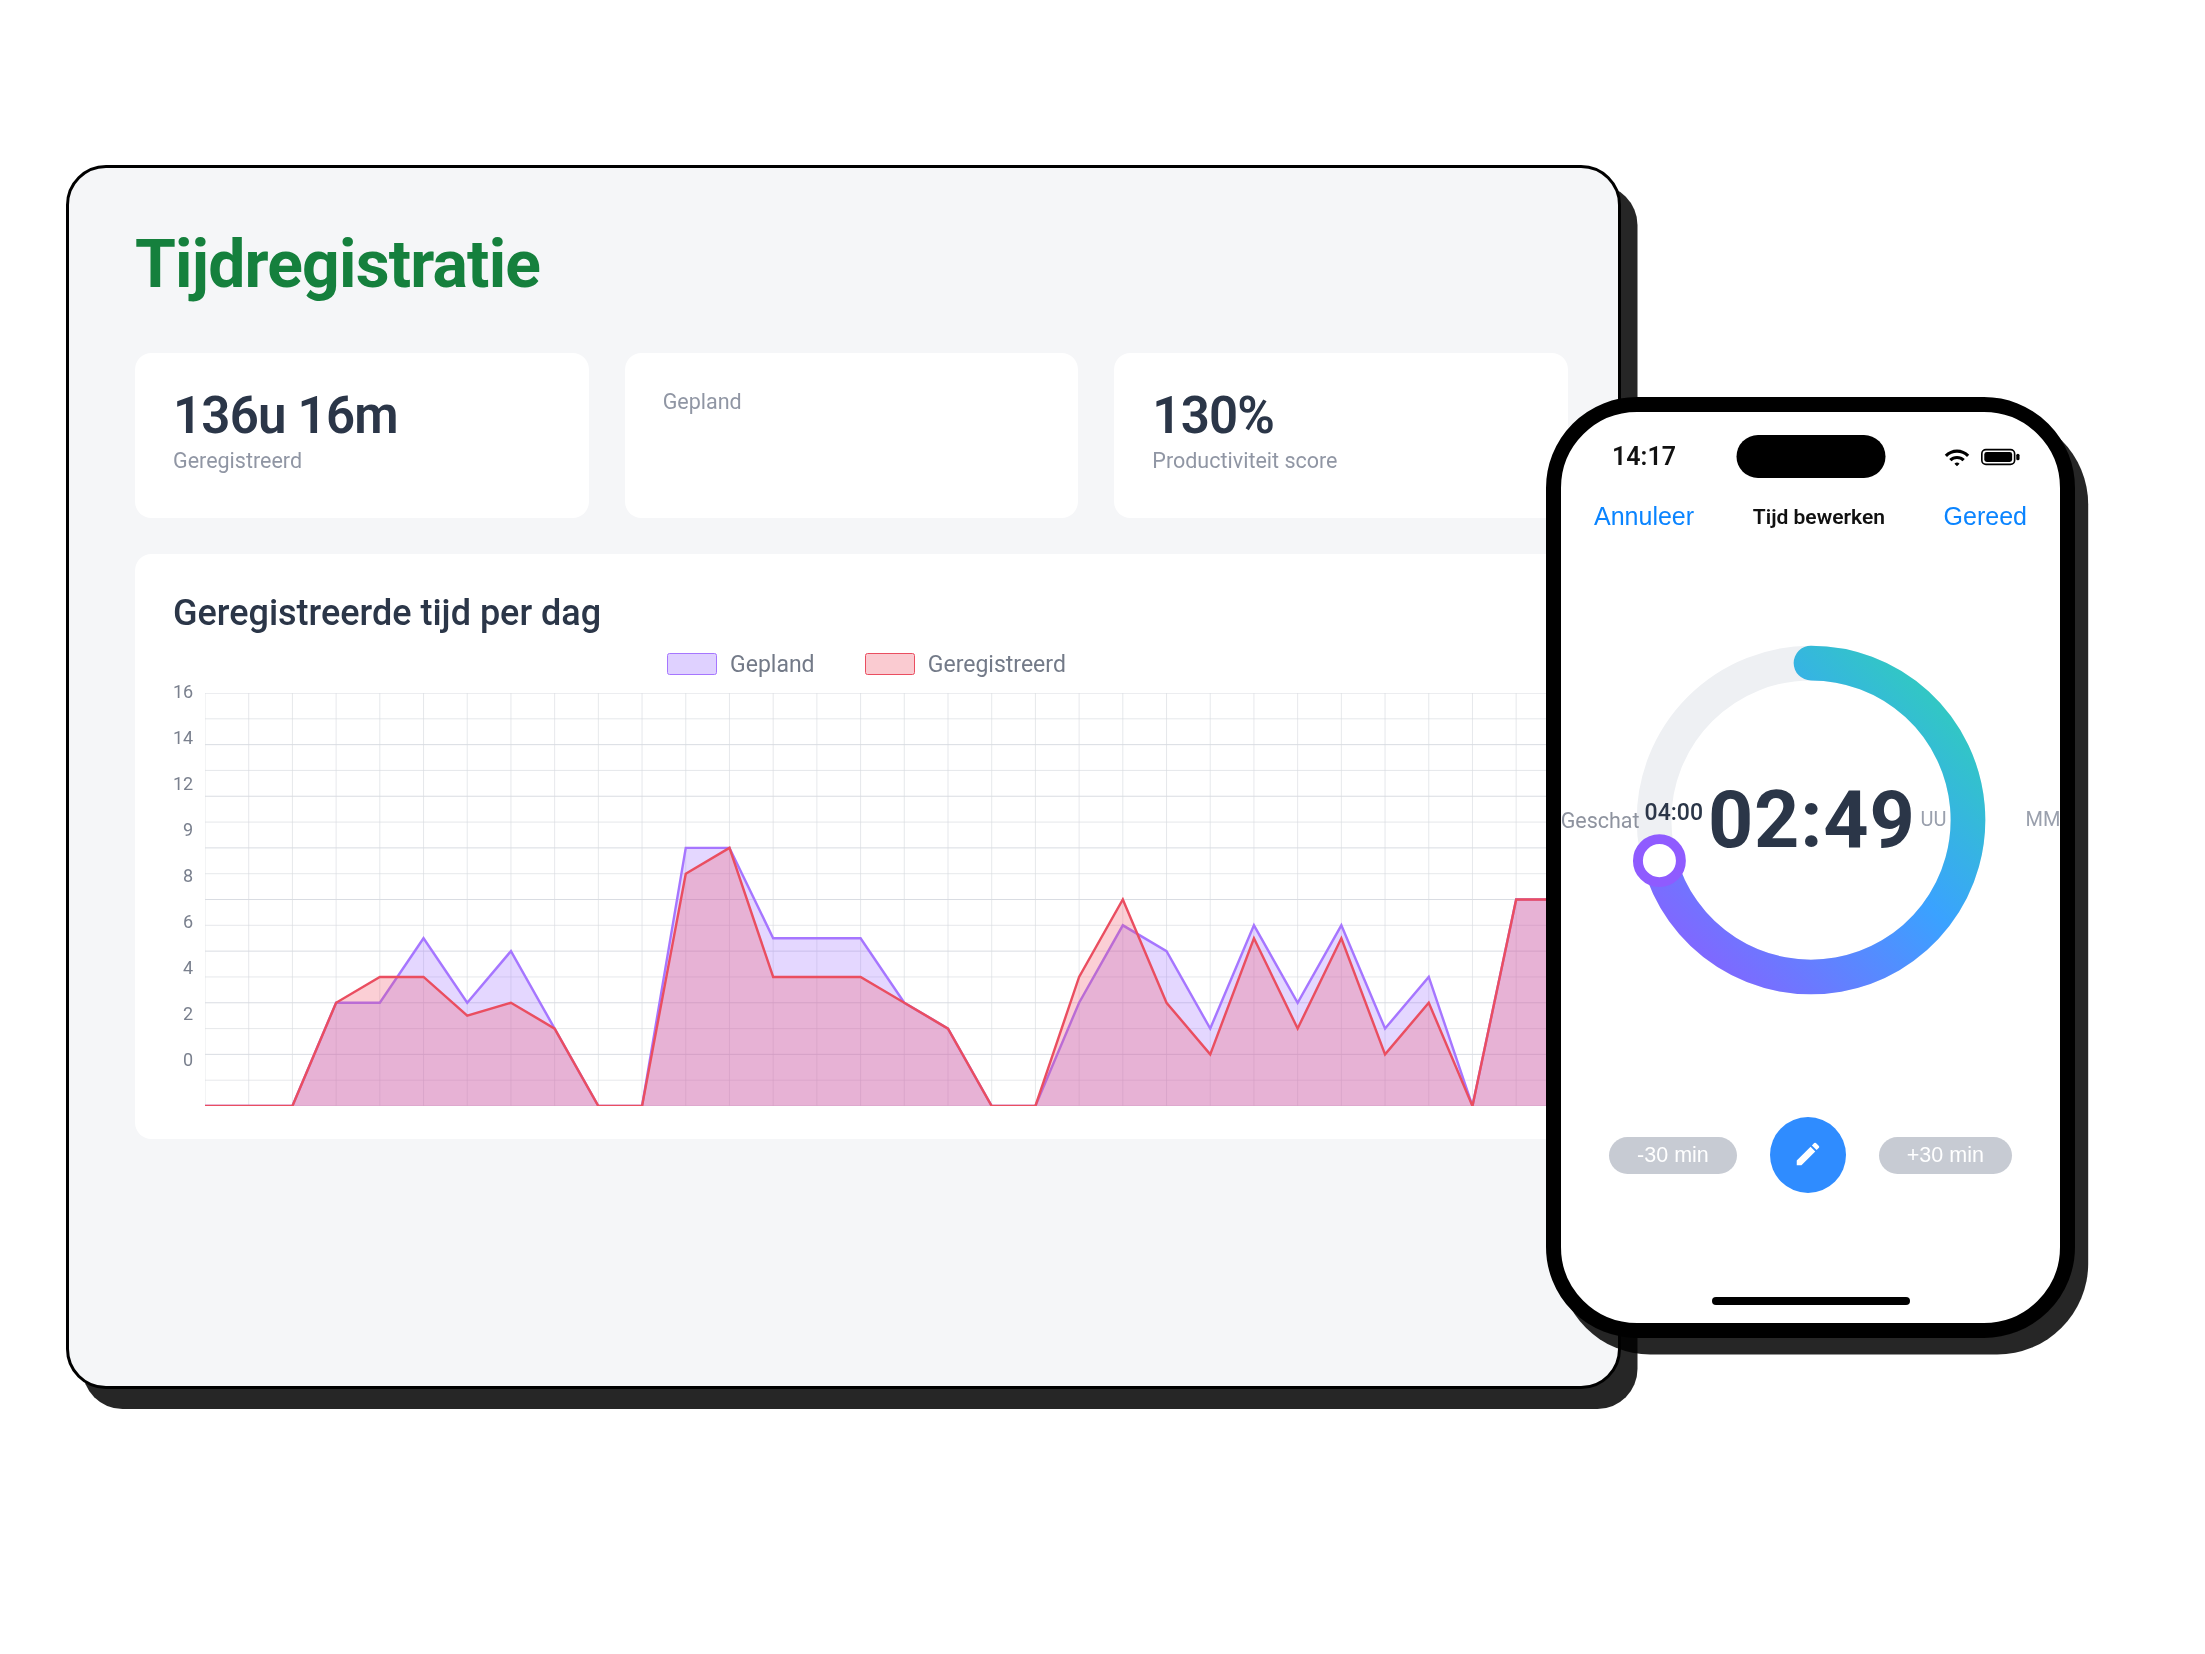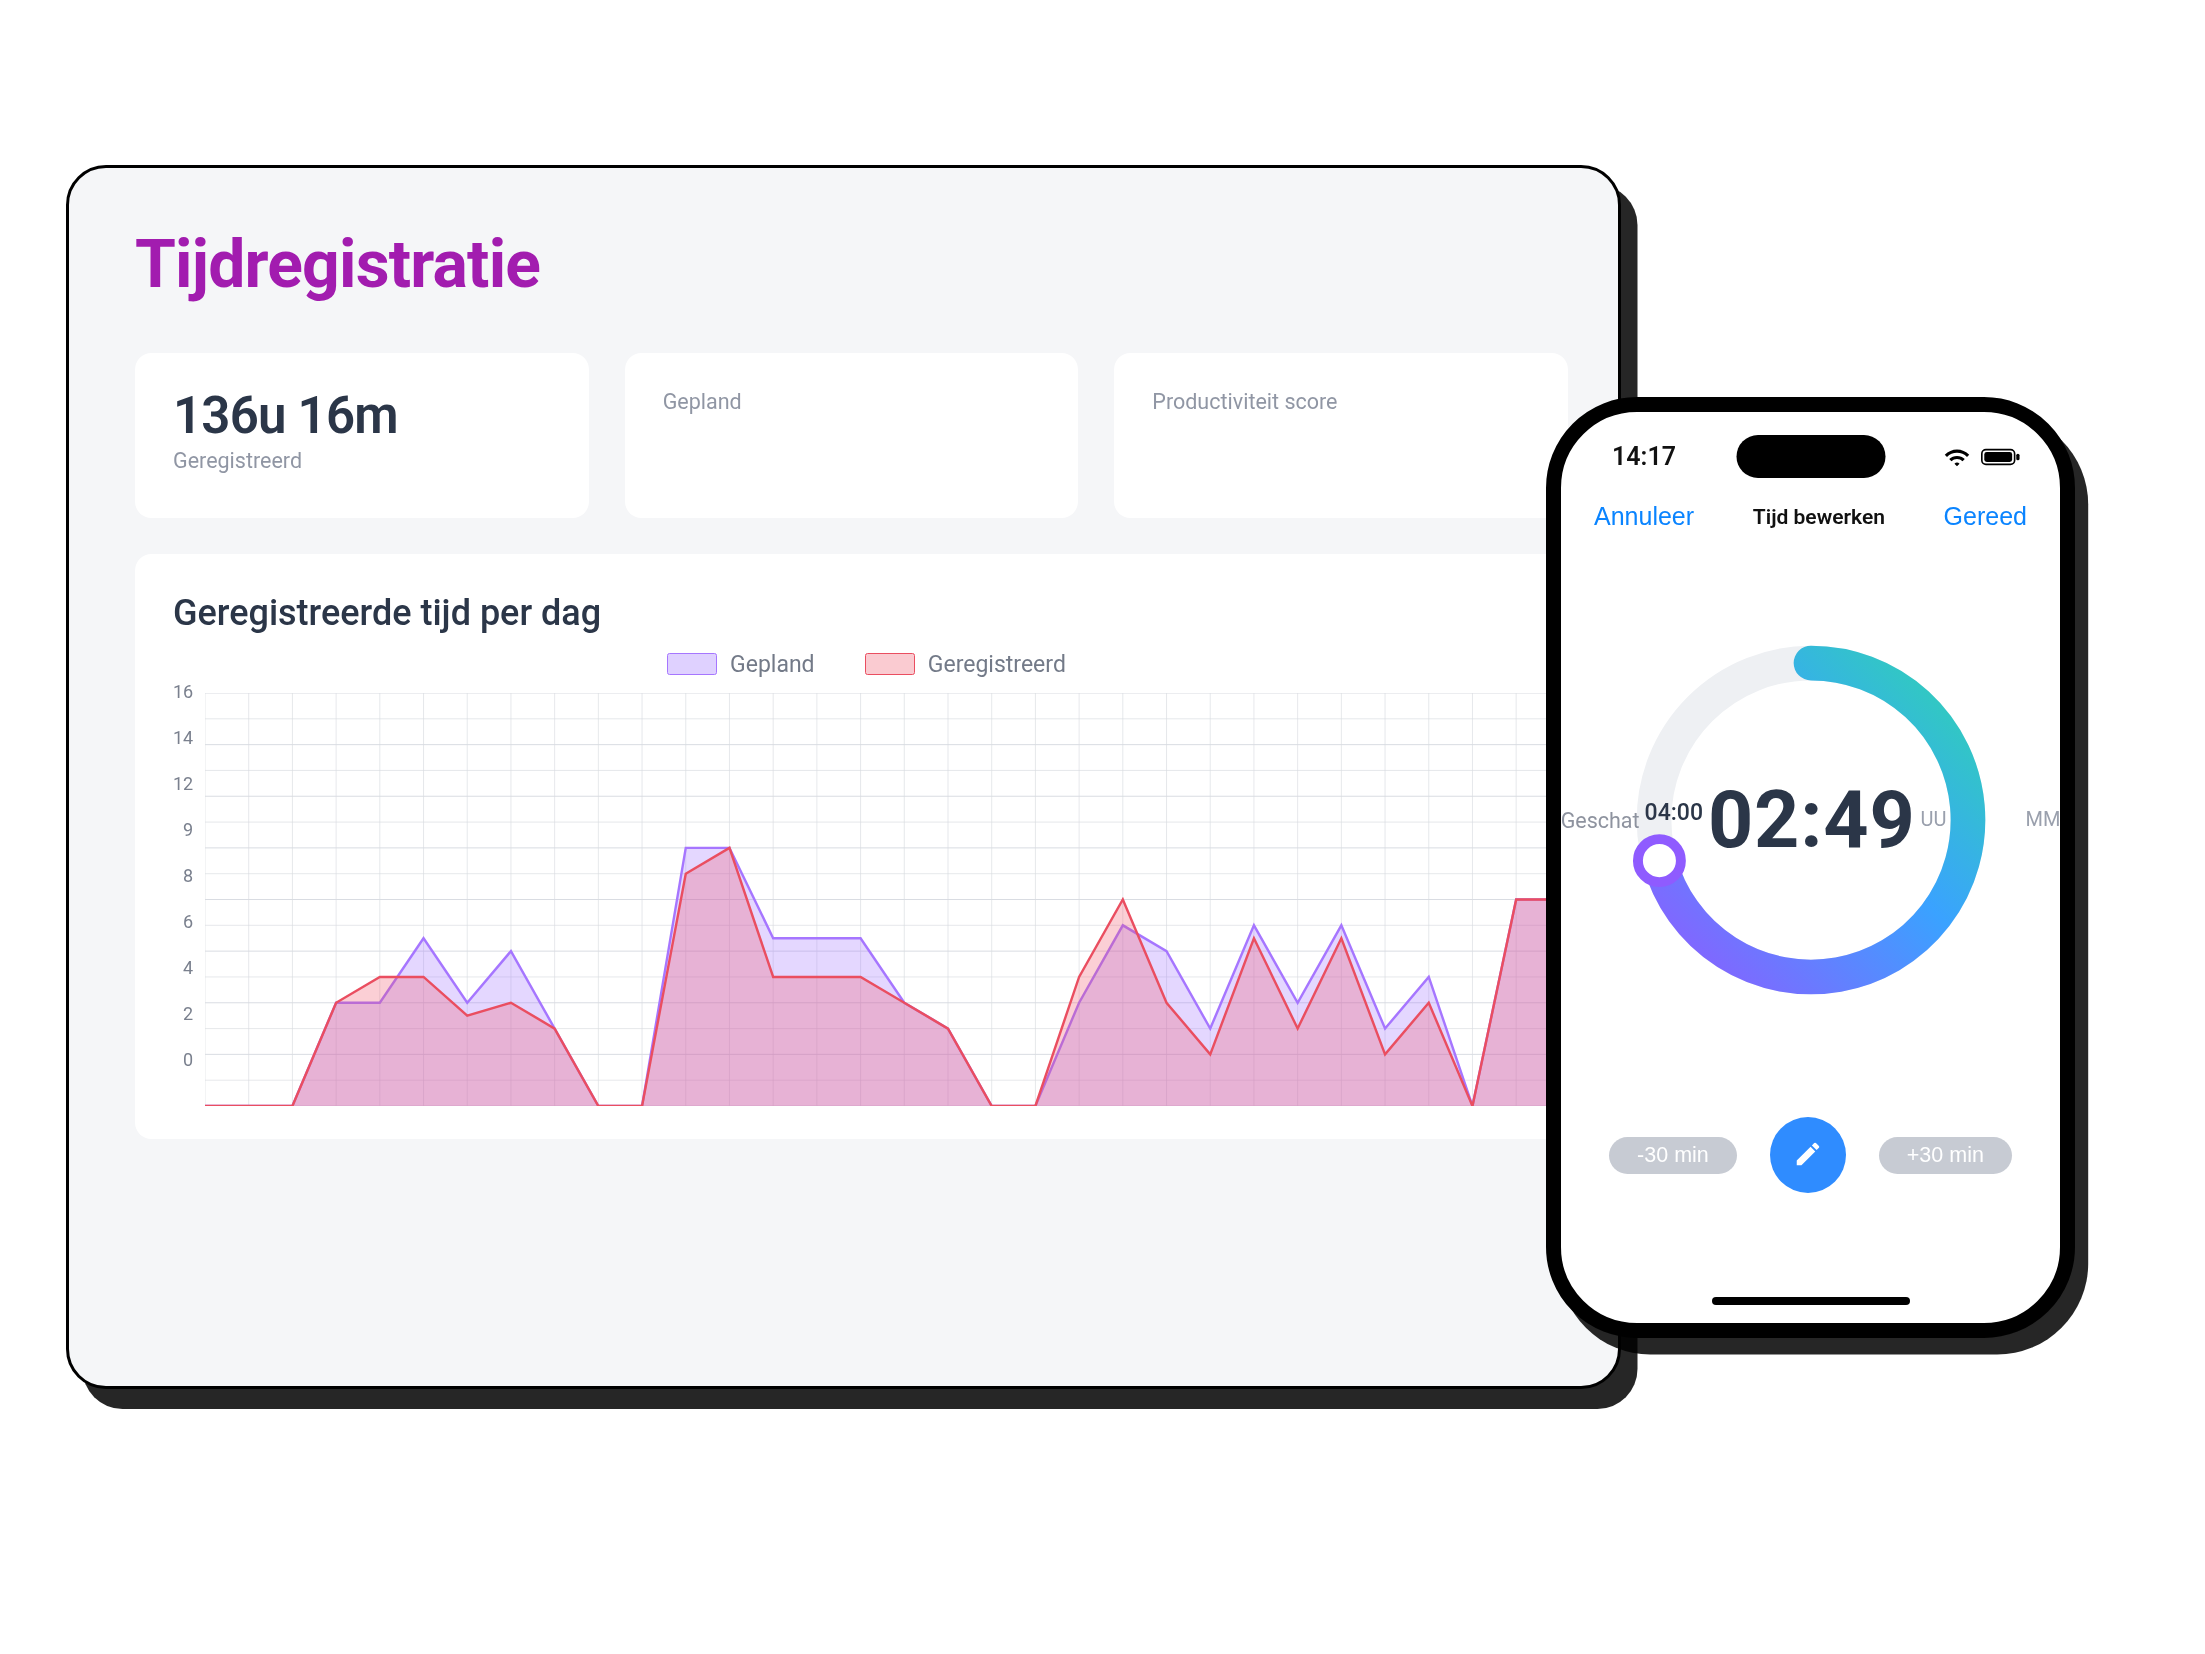--- a/index.html
+++ b/index.html
@@ -14,21 +14,21 @@
     background: #f5f6f8;
     border: 3.3px solid #000;
     border-radius: 40px;
     box-shadow: 16.5px 20px 0 0 rgba(0,0,0,.85);
     overflow: hidden;
     padding: 58px 50px 0 66px;
   }
   .page-title {
     font-size: 66px;
     font-weight: 700;
-    color: #a21caf;
+    color: #15803d;
     margin-bottom: 50px;
     letter-spacing: -0.8px;
   }
   .stat-row { display: flex; gap: 36px; margin-bottom: 36px; }
   .stat-card {
     flex: 1 1 0;
     background: #fff;
     border-radius: 16.5px;
     padding: 33px 38px 28px 38px;
     min-height: 165px;
@@ -149,20 +149,21 @@
 
     <div class="stat-row">
       <div class="stat-card">
         <div class="stat-value">136u 16m</div>
         <div class="stat-label">Geregistreerd</div>
       </div>
       <div class="stat-card">
         <div class="stat-label">Gepland</div>
       </div>
       <div class="stat-card">
+        <div class="stat-value">130%</div>
         <div class="stat-label">Productiviteit score</div>
       </div>
     </div>
 
     <div class="chart-card">
       <div class="chart-title">Geregistreerde tijd per dag</div>
 
       <div class="legend">
         <div class="item">
           <span class="swatch sw-purple"></span>

